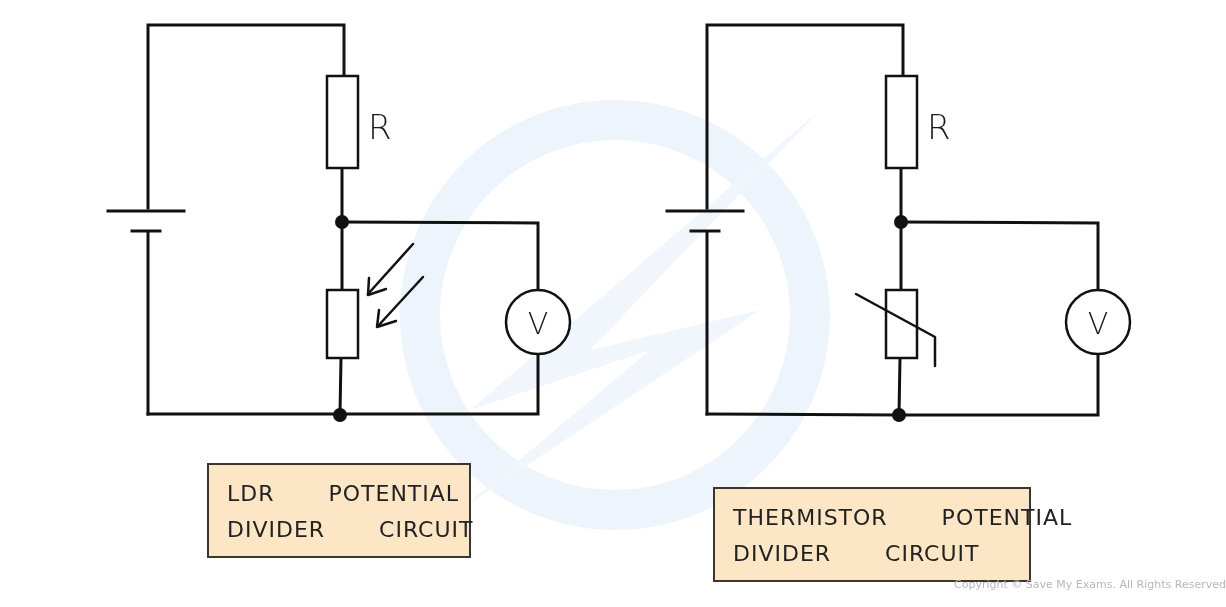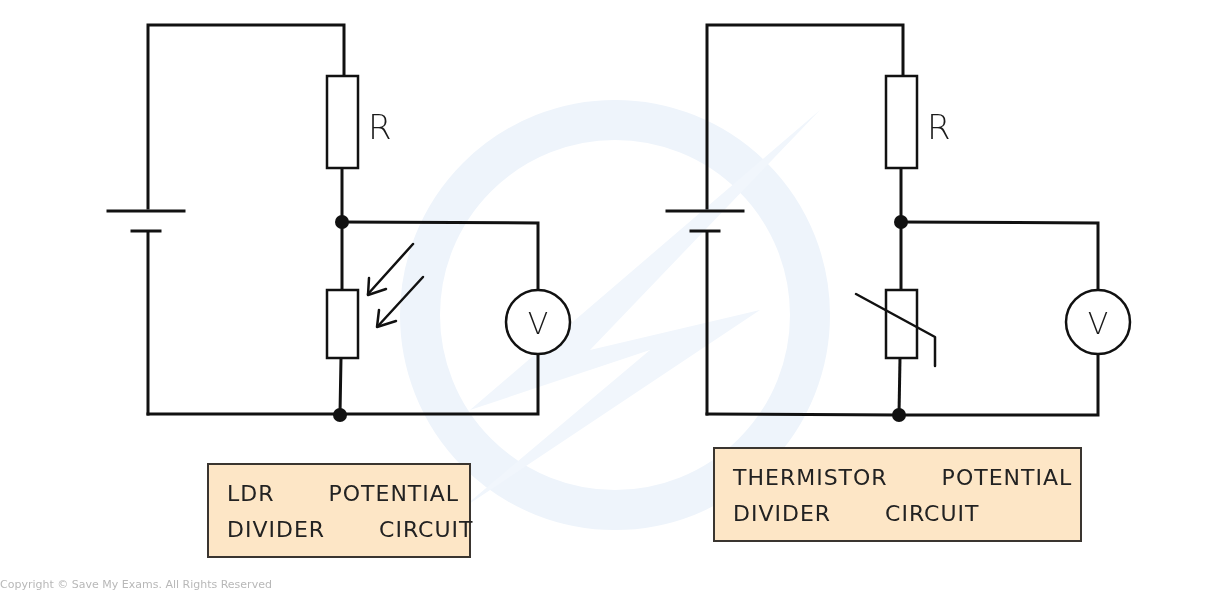--- a/index.html
+++ b/index.html
@@ -6,21 +6,21 @@
     body { width: 1226px; height: 607px; position: relative; overflow: hidden; font-family: "DejaVu Sans", sans-serif; }
     #stage { position: absolute; left: 0; top: 0; width: 1226px; height: 607px; }
     .wire { stroke: #111111; stroke-width: 3; fill: none; stroke-linecap: square; }
     .comp { stroke: #111111; stroke-width: 2.5; fill: #ffffff; }
     .thin { stroke: #111111; stroke-width: 2.5; fill: none; stroke-linecap: round; stroke-linejoin: round; }
     .node { fill: #111111; }
     .sym-text { font-family: "DejaVu Sans", sans-serif; font-size: 34px; fill: #1a1a1a; font-weight: 300; }
     .v-text { font-family: "DejaVu Sans", sans-serif; font-size: 30px; fill: #1a1a1a; font-weight: 300; }
     .label-box { position: absolute; background: #fde6c6; border: 2px solid #3a3530; box-sizing: border-box; }
     .label-line { position: absolute; left: 18px; font-family: "DejaVu Sans", sans-serif; font-size: 22px; color: #222; letter-spacing: 1px; word-spacing: 10px; white-space: pre; }
-    .copyright { position: absolute; left: 0; width: 1226px; top: 578px; text-align: left; font-family: "DejaVu Sans", sans-serif; font-size: 11px; color: #b8b8b8; }
+    .copyright { position: absolute; left: 0; width: 1226px; top: 578px; text-align: right; font-family: "DejaVu Sans", sans-serif; font-size: 11px; color: #b8b8b8; }
     .watermark { position: absolute; left: 400px; top: 80px; width: 440px; height: 460px; pointer-events: none; }
   </style>
 </head>
 <body>
 
 <div id="stage">
 
   <svg class="watermark" viewBox="0 0 440 460">
     <circle cx="215" cy="235" r="195" fill="none" stroke="#eef4fb" stroke-width="40"></circle>
     <path d="M420 30 L70 330 L250 270 L60 430 L360 230 L190 270 Z" fill="#f1f6fc"></path>
@@ -80,19 +80,19 @@
       <text class="v-text" x="538" y="334" text-anchor="middle">V</text>
     </g>
     <circle class="node" cx="341" cy="222" r="7"></circle>
     <circle class="node" cx="339" cy="415" r="7"></circle>
   </svg>
 
   <div class="label-box" style="left:207px;top:463px;width:264px;height:95px;padding-left:20px;">
     <div class="label-line" style="top:16px;">LDR   POTENTIAL</div>
     <div class="label-line" style="top:52px;">DIVIDER   CIRCUIT</div>
   </div>
-  <div class="label-box" style="left:713px;top:447px;width:369px;height:95px;text-decoration:underline;">
+  <div class="label-box" style="left:713px;top:487px;width:318px;height:95px;text-decoration:underline;">
     <div class="label-line" style="top:16px;">THERMISTOR   POTENTIAL</div>
     <div class="label-line" style="top:52px;">DIVIDER   CIRCUIT</div>
   </div>
 
   <div class="copyright">Copyright © Save My Exams. All Rights Reserved</div>
 </div>
 
 </body></html>

